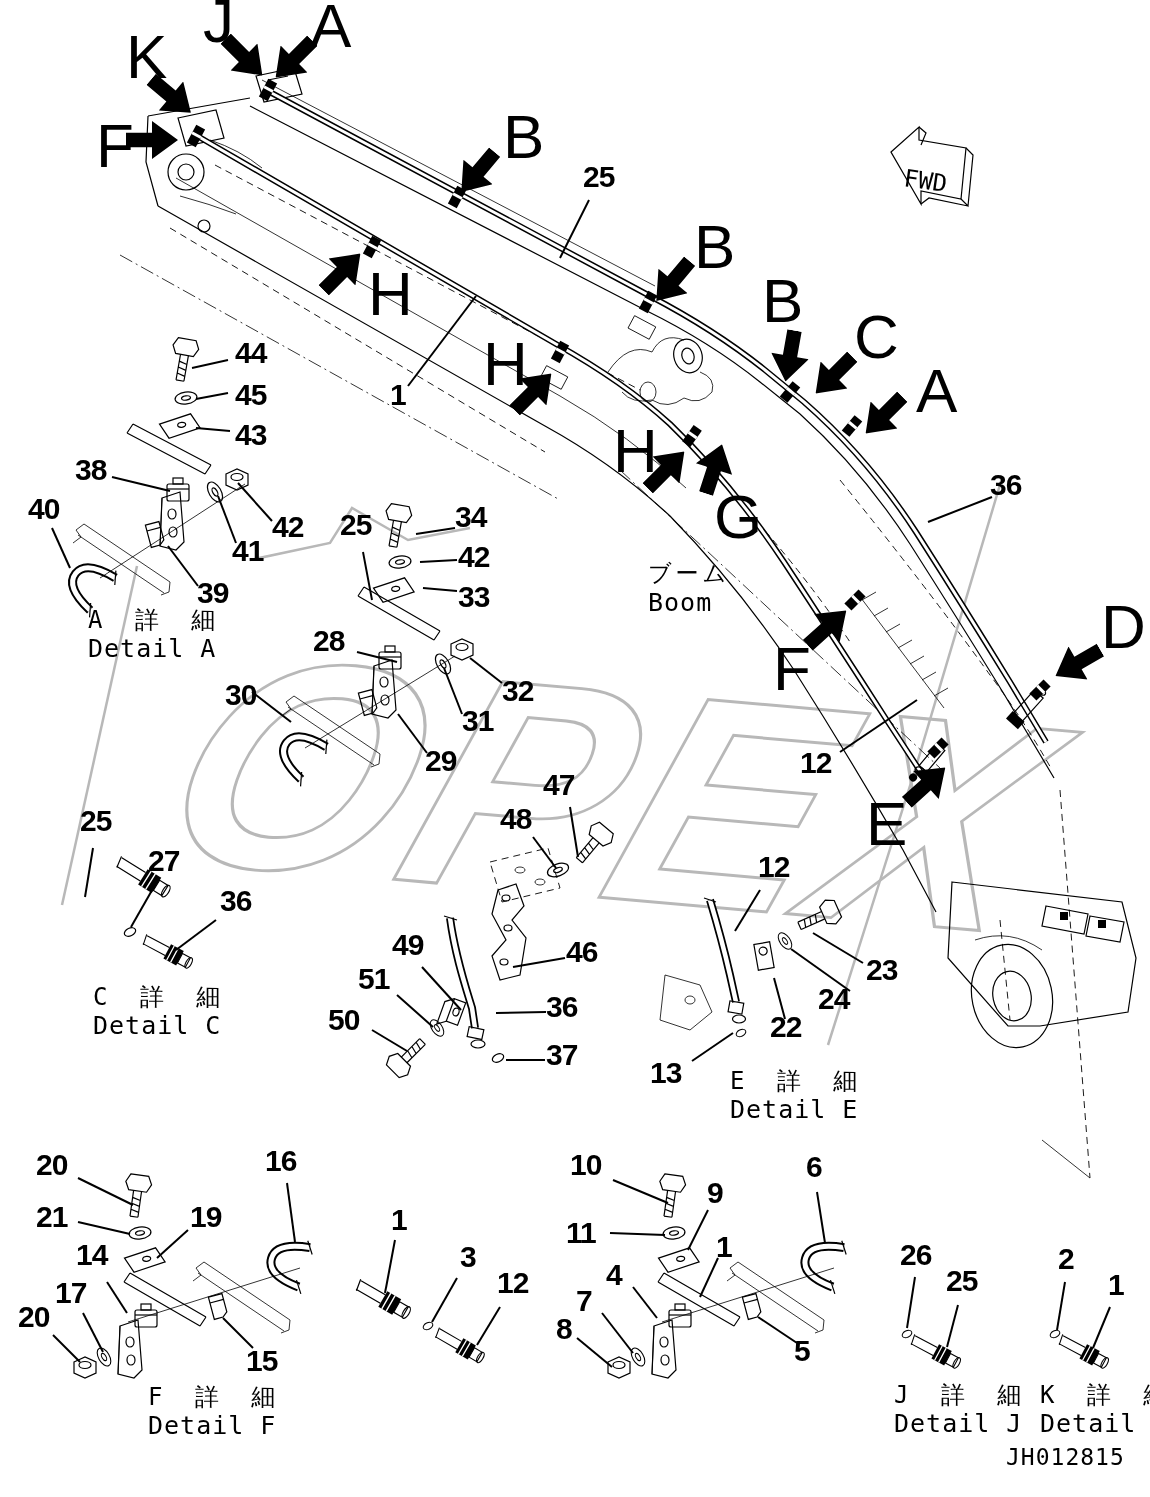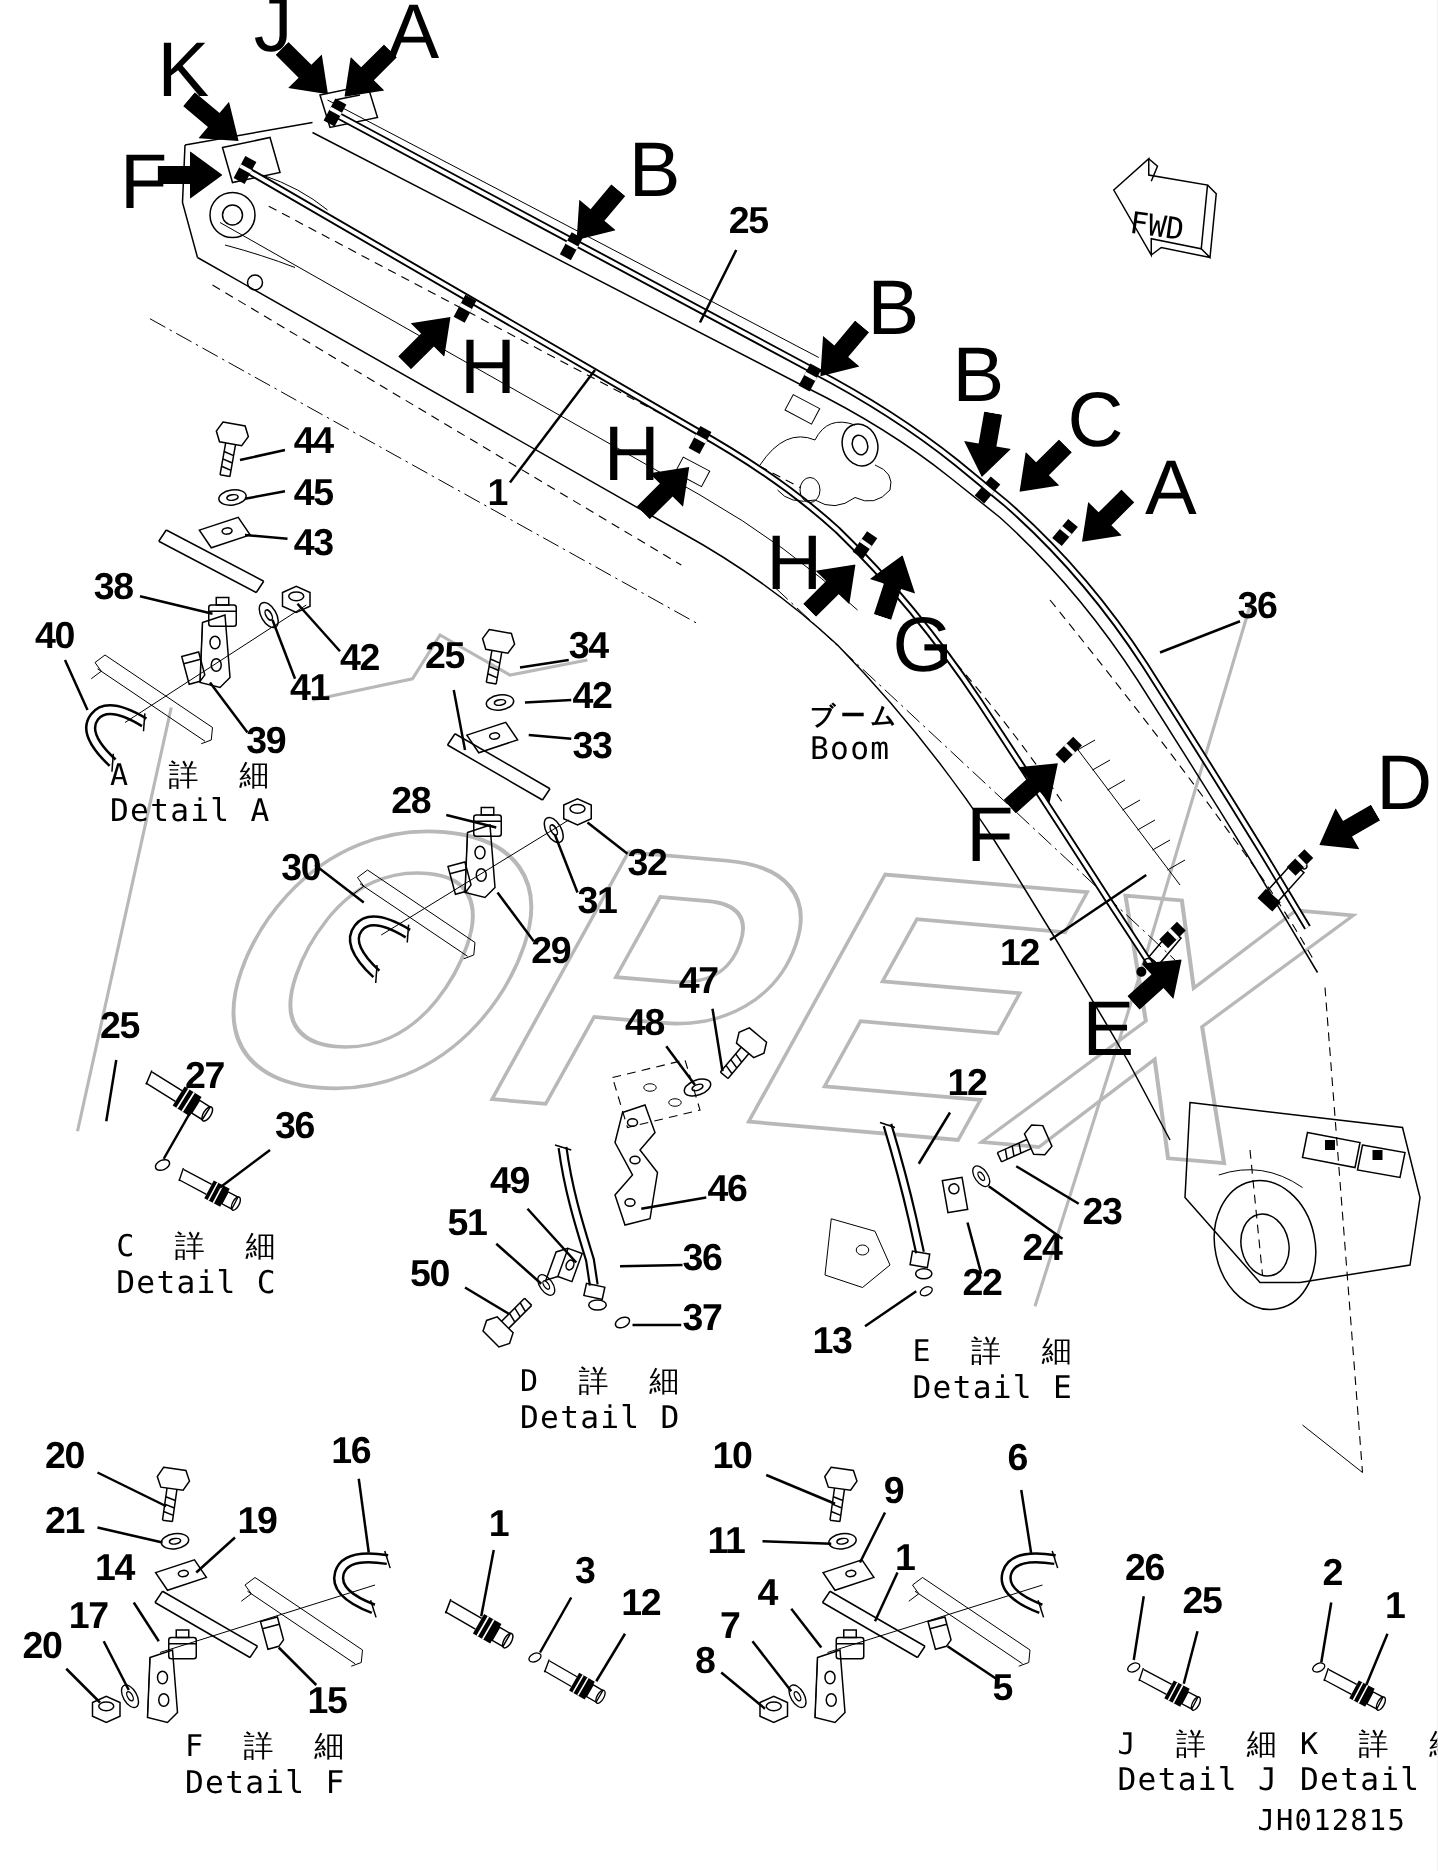--- a/index.html
+++ b/index.html
@@ -10,21 +10,21 @@
   .vletter{position:absolute;font-family:"Liberation Sans",sans-serif;font-size:62px;
            font-weight:400;color:#000;line-height:1;white-space:nowrap;}
   .varrow{position:absolute;width:52px;height:38px;background:#000;
           clip-path:polygon(0 31%,50% 31%,50% 0,100% 50%,50% 100%,50% 69%,0 69%);}
   .pnum{position:absolute;font-family:"Liberation Sans",sans-serif;font-size:30px;
         font-weight:bold;color:#000;line-height:1;letter-spacing:-1px;white-space:nowrap;}
   .dtitle{position:absolute;color:#000;white-space:nowrap;}
   .dtitle .jp{font-family:"DejaVu Sans Mono",monospace;font-size:24px;letter-spacing:9px;line-height:1.15;}
   .dtitle .en{font-family:"DejaVu Sans Mono",monospace;font-size:25px;letter-spacing:1px;line-height:1.15;}
   .boomlbl{position:absolute;color:#000;}
-  .boomlbl .jp{font-family:"DejaVu Sans Mono",monospace;font-size:20px;letter-spacing:4px;line-height:1.2;font-weight:bold;}
+  .boomlbl .jp{font-family:"DejaVu Sans Mono",monospace;font-size:23px;letter-spacing:4px;line-height:1.2;}
   .boomlbl .en{font-family:"DejaVu Sans Mono",monospace;font-size:25px;letter-spacing:1px;line-height:1.2;}
   .dwgnum{position:absolute;font-family:"DejaVu Sans Mono",monospace;font-size:23px;
           letter-spacing:1px;color:#000000;}
   
   .p{stroke:#000;fill:none;stroke-width:1.2;}
   .thin{stroke:#000;fill:none;stroke-width:0.8;}
   .dash{stroke:#000;fill:none;stroke-width:0.9;stroke-dasharray:7 5;}
   .dashdot{stroke:#000;fill:none;stroke-width:0.8;stroke-dasharray:14 4 2 4;}
   .po{stroke:#000;fill:none;stroke-width:6;}
   .pi{stroke:#fff;fill:none;stroke-width:3;}
@@ -475,24 +475,20 @@
       <div class="pnum" style="left: 1058px; top: 1244px;">2</div>
       <div class="pnum" style="left: 1108px; top: 1270px;">1</div>
       <div class="dtitle" style="left: 88px; top: 582px; margin-top: 25px;">
         <div class="jp">A 詳 細</div>
         <div class="en">Detail A</div>
       </div>
       <div class="dtitle" style="left: 93px; top: 984px;">
         <div class="jp">C 詳 細</div>
         <div class="en">Detail C</div>
       </div>
-      <div class="dtitle" style="left: 416px; top: 1092px;">
-        <div class="jp">D 詳 細</div>
-        <div class="en">Detail D</div>
-      </div>
       <div class="dtitle" style="left: 730px; top: 1068px;">
         <div class="jp">E 詳 細</div>
         <div class="en">Detail E</div>
       </div>
       <div class="dtitle" style="left: 148px; top: 1384px;">
         <div class="jp">F 詳 細</div>
         <div class="en">Detail F</div>
       </div>
       <div class="dtitle" style="left: 894px; top: 1382px;">
         <div class="jp">J 詳 細</div>

